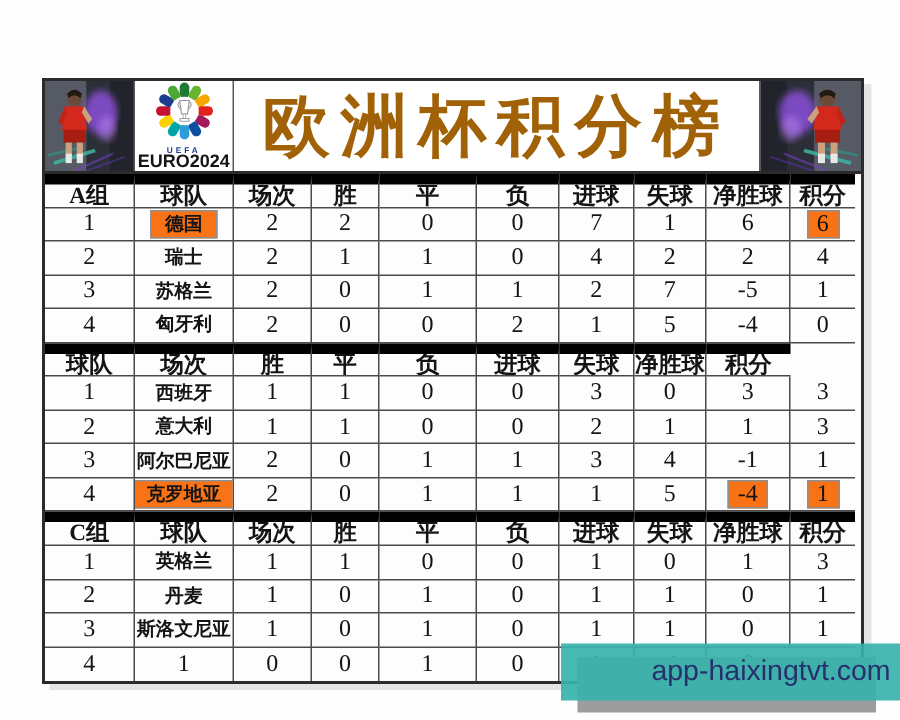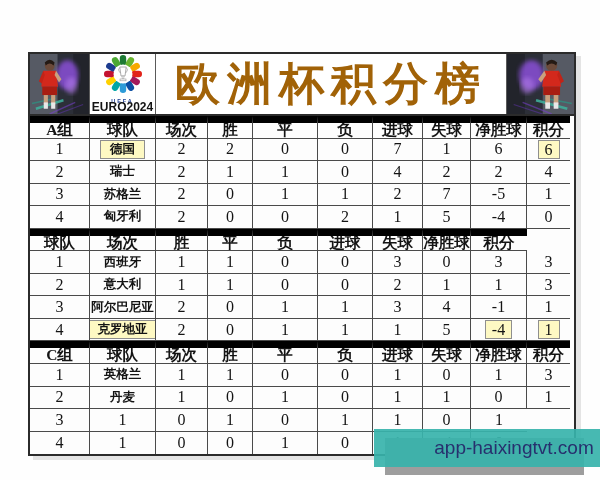--- a/index.html
+++ b/index.html
@@ -38,21 +38,21 @@
   .row{display:grid;grid-template-columns:60px 66px 52px 45px 65px 55px 50px 48px 56px 43px;height:22.55px;}
   .cell{
     border-right:1px solid #4a4a4a;border-bottom:1px solid #4a4a4a;
     display:flex;align-items:center;justify-content:center;
     font-size:16px;color:#141414;overflow:hidden;white-space:nowrap;
   }
   .cell:last-child{border-right:none;}
   .row:last-child .cell{border-bottom:none;}
   .group-header .cell{font-weight:700;font-size:15.5px;border-top:7px solid #000000;}
   .cell.team{font-size:12.5px;font-weight:700;}
-  .boxed{display:inline-block;border:1px solid #8f8f8f;background:#fef9c3;padding:0 6px;line-height:17px;}
+  .boxed{display:inline-block;border:1px solid #8f8f8f;background:#f97316;padding:0 6px;line-height:17px;}
   .cell.team .boxed{padding:0 9px;}
   
   .wm-shadow{position:absolute;left:385px;top:438px;width:199px;height:37px;background:#9d9d9d;z-index:2;}
   .watermark{
     position:absolute;left:374px;top:429px;width:200px;height:38px;
     background:rgba(55,179,171,0.92);z-index:3;
     display:flex;align-items:center;justify-content:center;
     font-family:"Liberation Sans","DejaVu Sans",sans-serif;
     font-size:19px;color:#27306e;padding-left:40px;
   }
@@ -502,20 +502,23 @@
           <span>0</span>
         </div>
         <div class="cell">
           <span>1</span>
         </div>
       </div>
       <div class="row">
         <div class="cell">
           <span>3</span>
         </div>
+        <div class="cell team">
+          <span>斯洛文尼亚</span>
+        </div>
         <div class="cell">
           <span>1</span>
         </div>
         <div class="cell">
           <span>0</span>
         </div>
         <div class="cell">
           <span>1</span>
         </div>
         <div class="cell">

